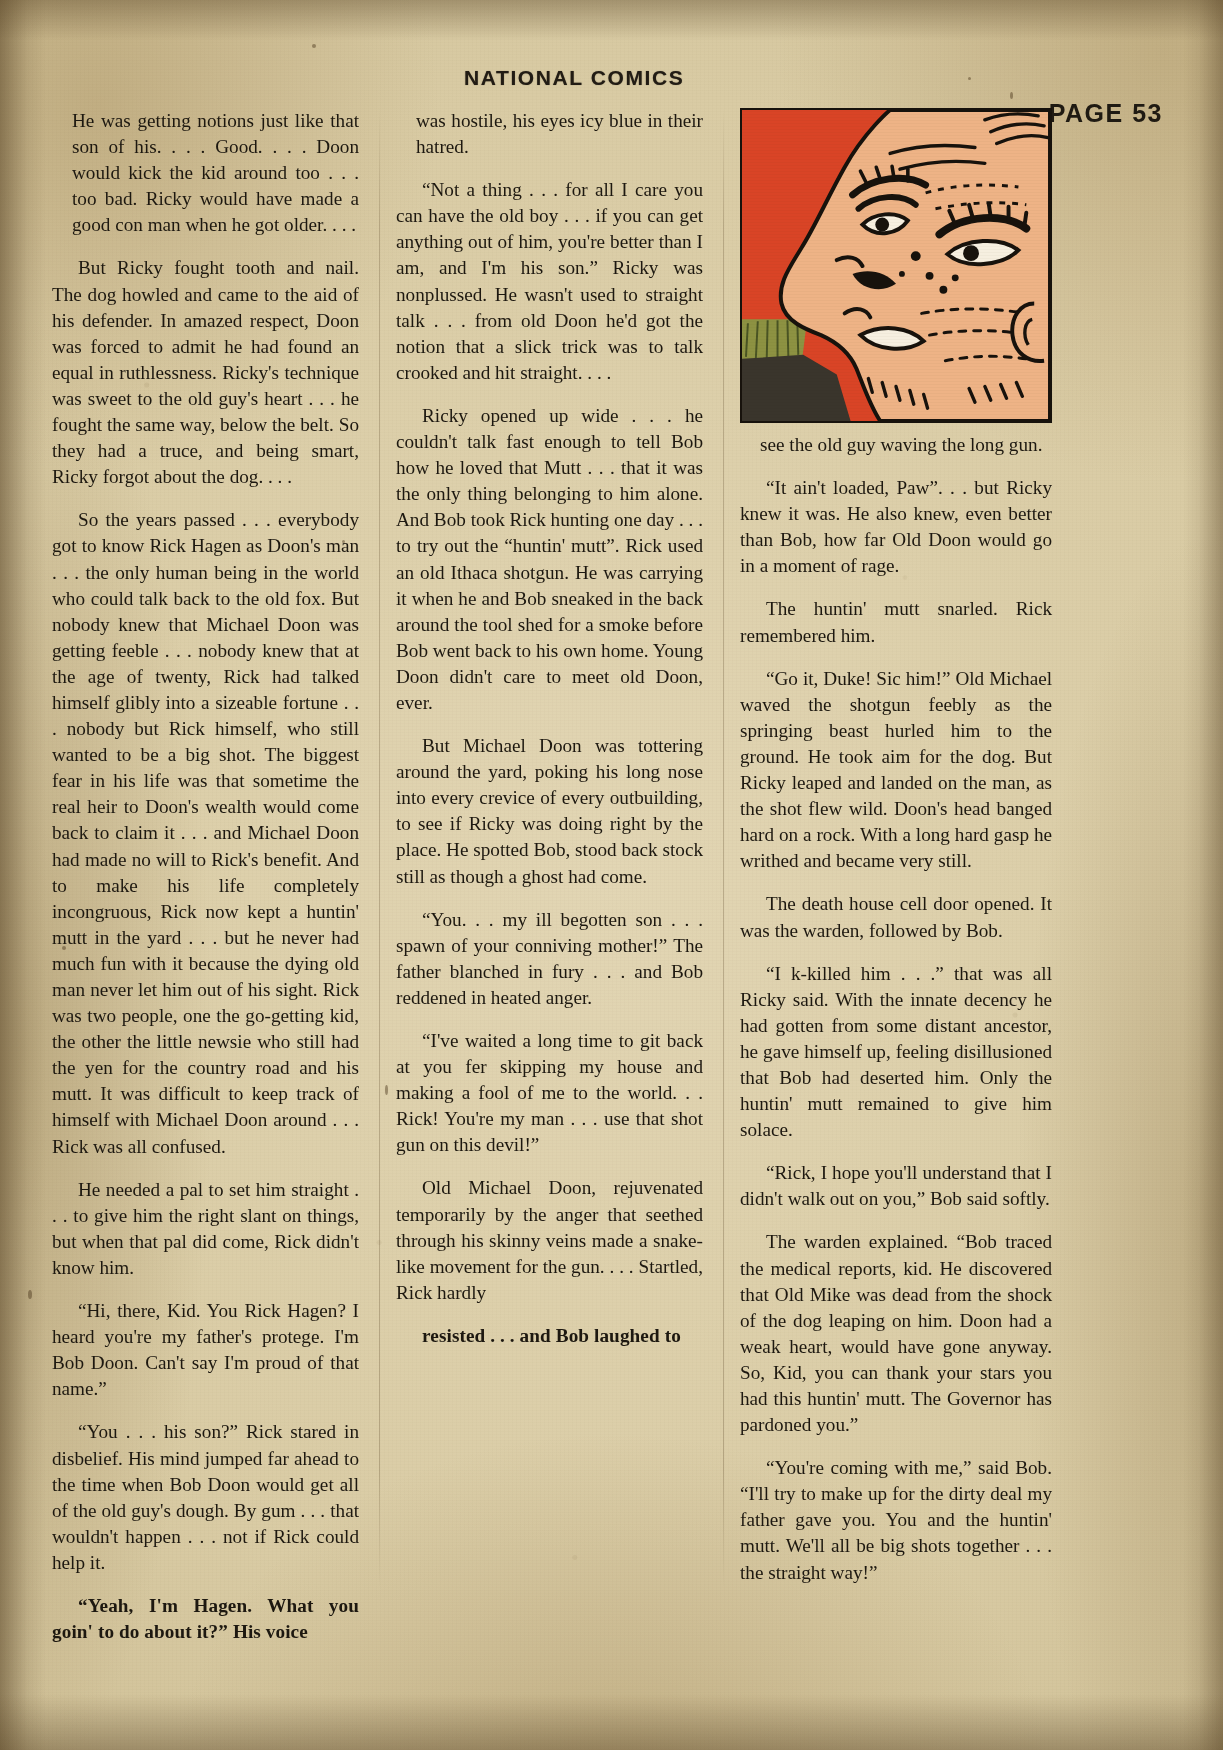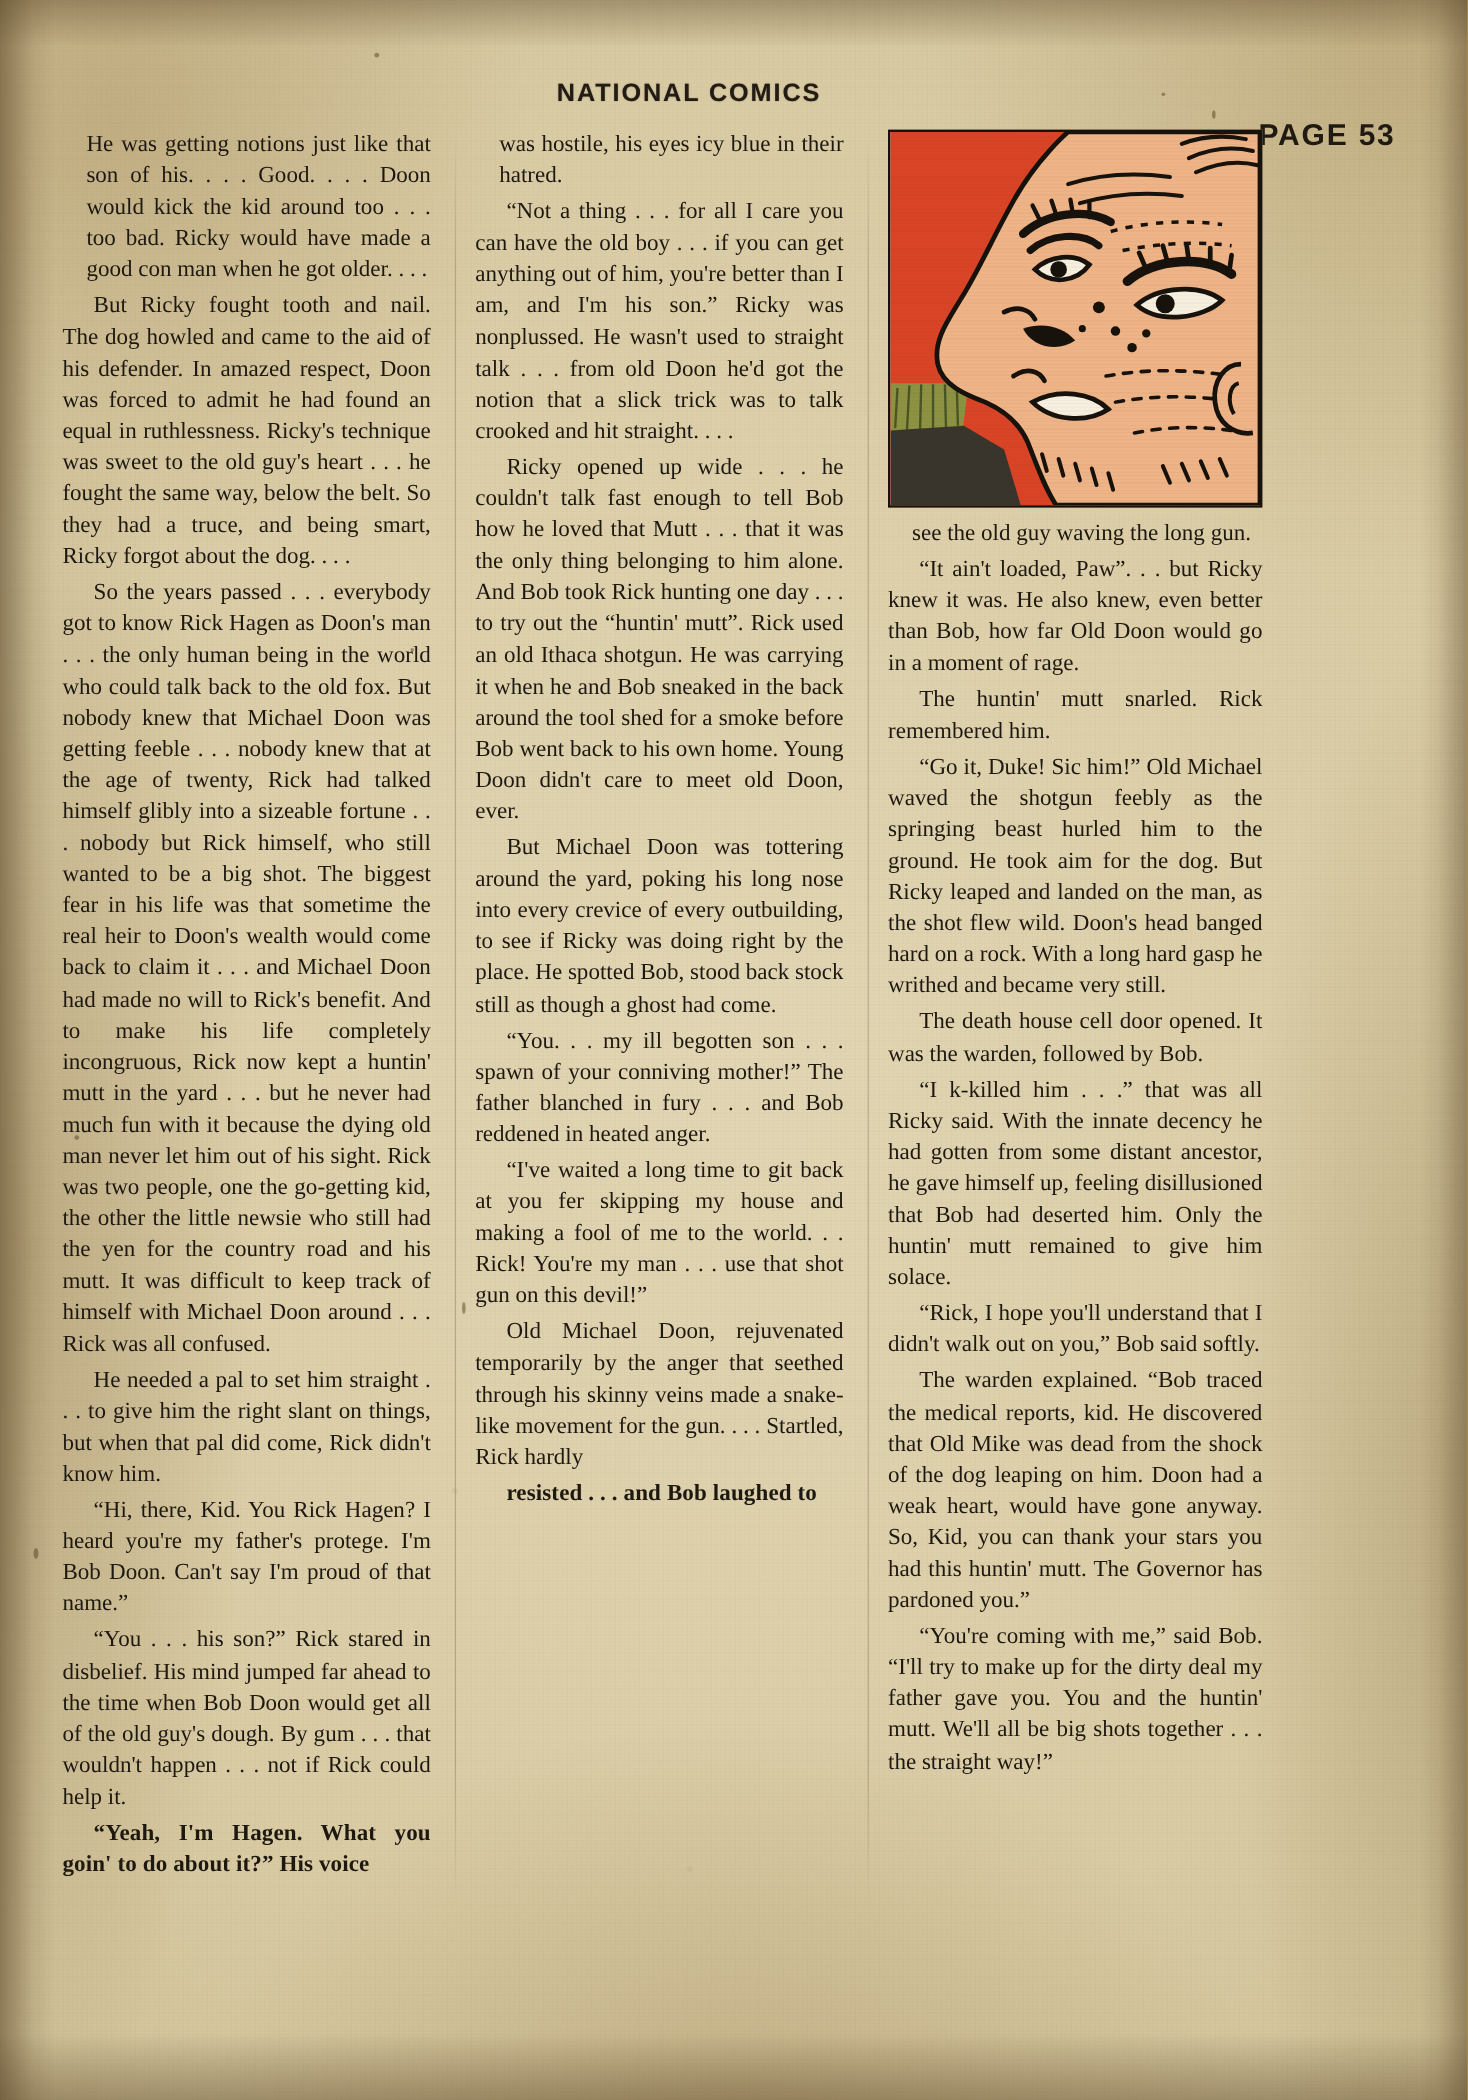--- a/index.html
+++ b/index.html
@@ -139,21 +139,21 @@
   }
   .col-1 { left: 0px; }
   .col-2 { left: 344px; }
 
   .col p {
     margin: 0 0 0 0;
     text-indent: 26px;
     hyphens: manual;
   }
   .col p.noindent { text-indent: 0; margin-left: 20px; }
-  .col p + p { margin-top: 4px; }
+  .col p + p { margin-top: 17px; }
 
   .bold-line {
     font-weight: 700;
     letter-spacing: .1px;
   }
 
   
   .rule {
     position: absolute;
     top: 0;

